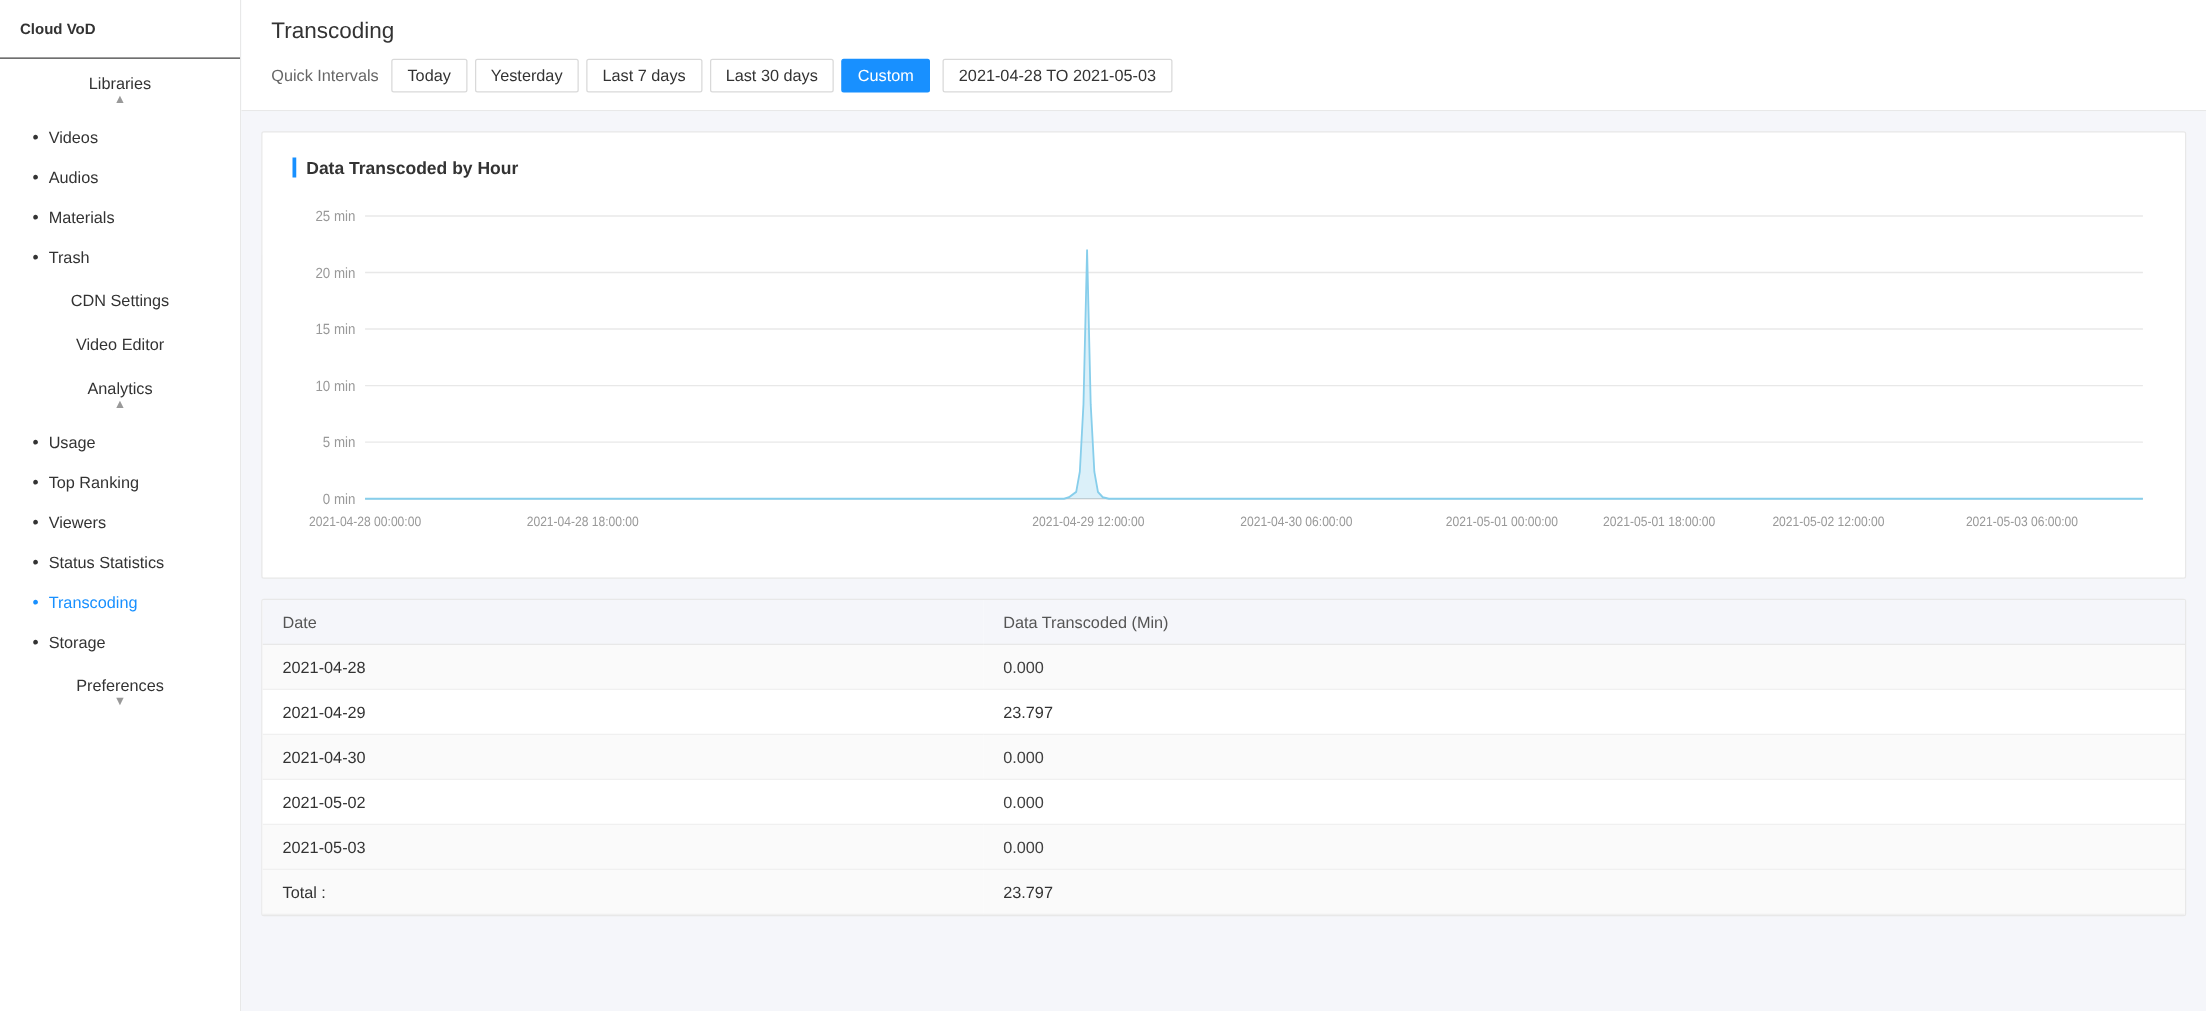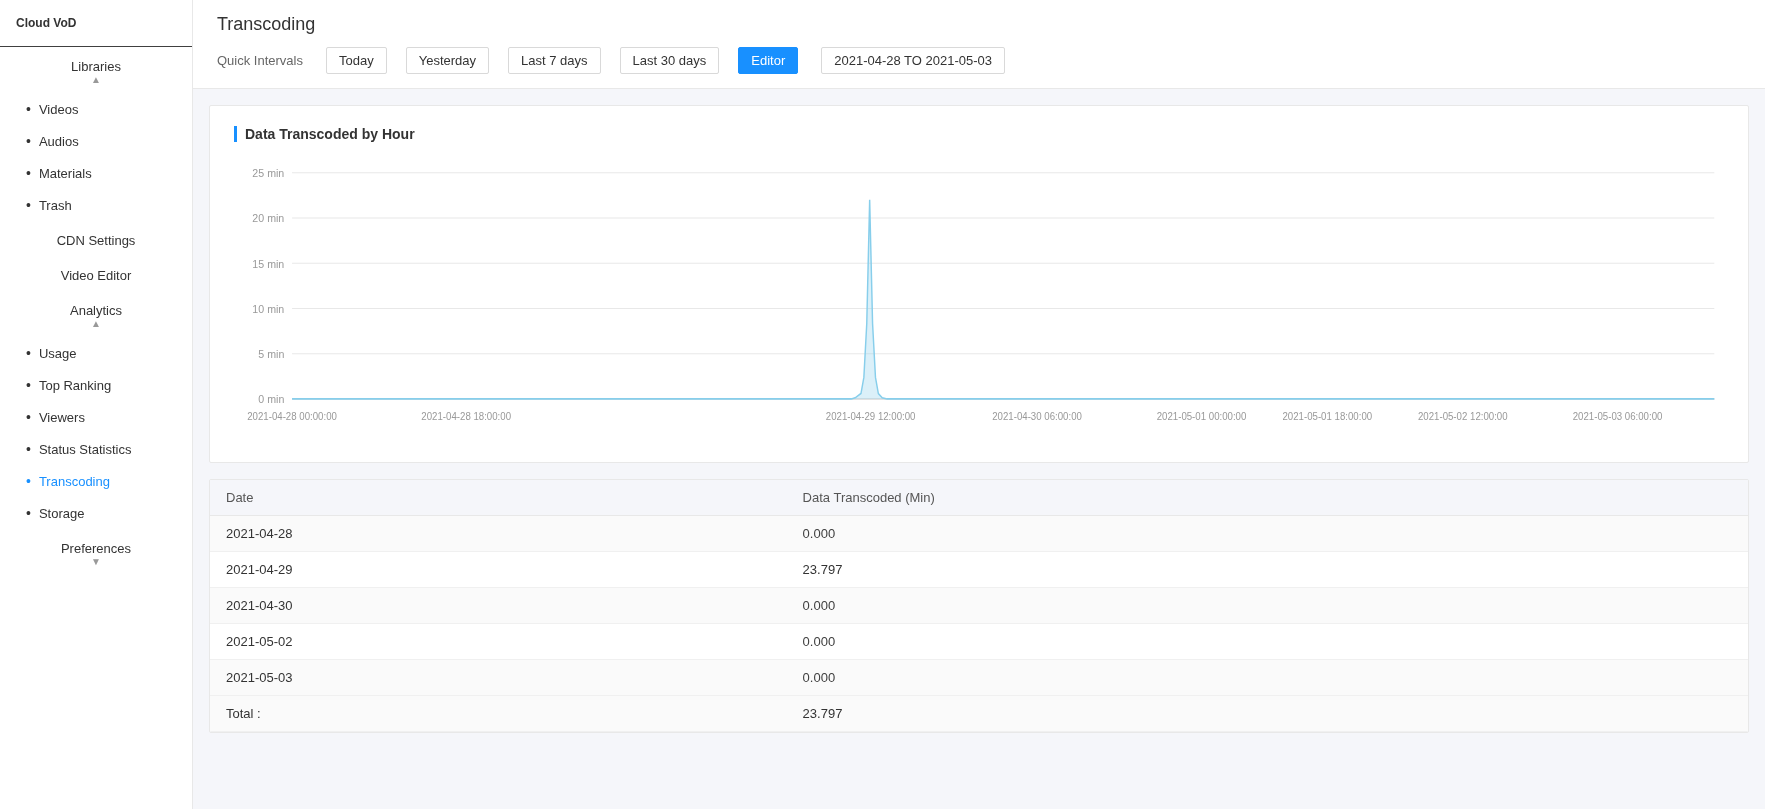--- a/index.html
+++ b/index.html
@@ -68,21 +68,21 @@
     }
     .main-header h1 {
       font-size: 18px;
       font-weight: 500;
       color: #333;
       margin-bottom: 12px;
     }
     .quick-intervals {
       display: flex;
       align-items: center;
-      gap: 13px;
+      gap: 0;
     }
     .qi-label {
       font-size: 13px;
       color: #666;
       margin-right: 10px;
     }
     .qi-btn {
       padding: 5px 12px;
       border: 1px solid #d9d9d9;
       background: #fff;
@@ -252,21 +252,21 @@
 
 <div class="main">
   <div class="main-header">
     <h1>Transcoding</h1>
     <div class="quick-intervals">
       <span class="qi-label">Quick Intervals</span>
       <button class="qi-btn">Today</button>
       <button class="qi-btn">Yesterday</button>
       <button class="qi-btn">Last 7 days</button>
       <button class="qi-btn">Last 30 days</button>
-      <button class="qi-btn active">Editor</button>
+      <button class="qi-btn active">Custom</button>
       <div class="date-range-display">2021-04-28 TO 2021-05-03</div>
     </div>
   </div>
 
   <div class="main-content">
 
     <div class="chart-section">
       <div class="chart-title">Data Transcoded by Hour</div>
       <div class="chart-container">
         <svg class="chart-svg" viewBox="0 0 1540 260" preserveAspectRatio="none">

